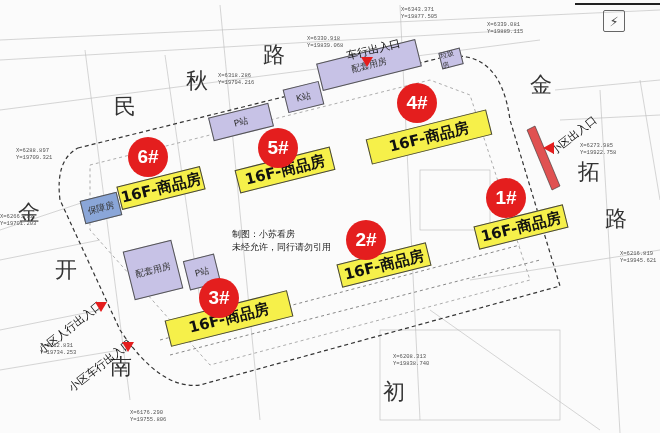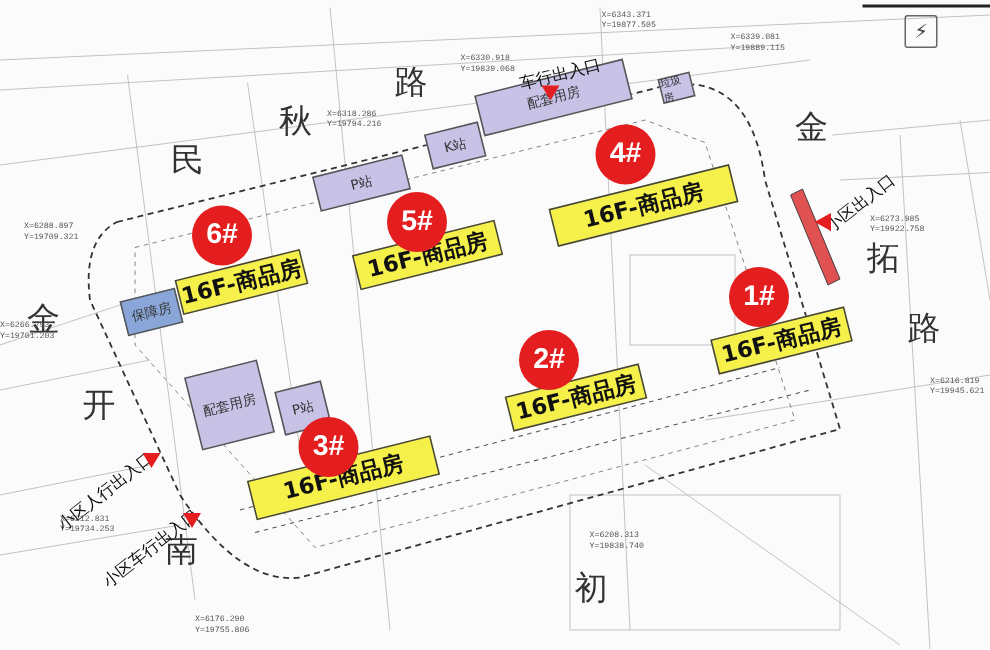--- a/index.html
+++ b/index.html
@@ -156,13 +156,17 @@
 
   <span class="label" style="left:546px;top:128px;transform:rotate(-38deg);">小区出入口</span>
   <div style="position:absolute;left:543px;top:142px;width:0;height:0;border-top:6px solid transparent;border-bottom:6px solid transparent;border-right:11px solid #e41e1e;"></div>
 
   <span class="label" style="left:32px;top:320px;transform:rotate(-38deg);">小区人行出入口</span>
   <div class="tri" style="left:95px;top:302px;"></div>
 
   <span class="label" style="left:62px;top:358px;transform:rotate(-38deg);">小区车行出入口</span>
   <div class="tri" style="left:122px;top:342px;"></div>
 
+  <div class="note" style="left:232px;top:228px;">
+    <div>制图：小苏看房</div>
+    <div>未经允许，同行请勿引用</div>
+  </div>
 </div>
 
 </body></html>

